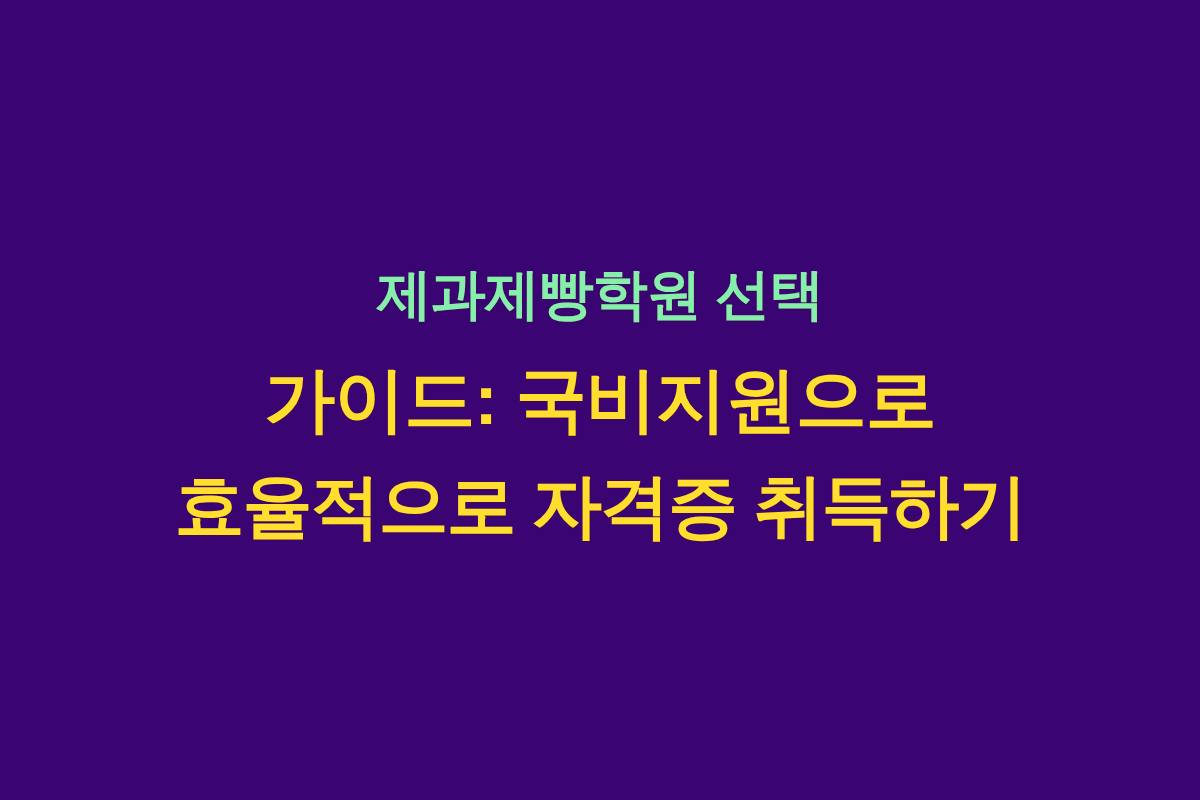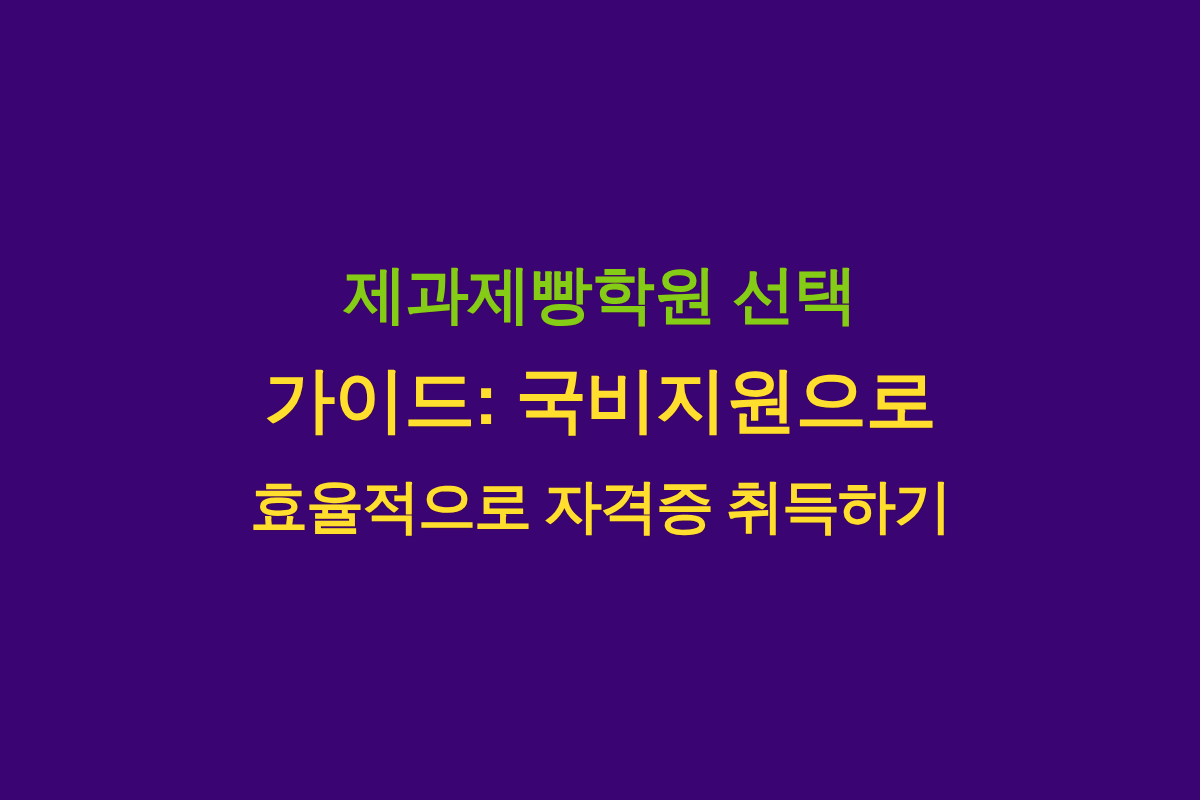--- a/index.html
+++ b/index.html
@@ -58,21 +58,21 @@
   .title-line.line-2 { font-size: 84px; }
   .title-line.line-3 { font-size: 84px; letter-spacing: -2px; }
 </style>
 </head>
 <body>
 
 <div id="title-card" style="background: rgb(58, 5, 115);">
 
   <div id="title-block">
 
-    <span class="title-line line-1" style="color: #84cc16; font-size: 63px;">제과제빵학원 선택</span>
+    <span class="title-line line-1" style="color: #86efac; font-size: 55px;">제과제빵학원 선택</span>
 
     <span class="title-line line-2" style="color: rgb(255, 222, 46); font-size: 71px;">가이드: 국비지원으로</span>
 
-    <span class="title-line line-3" style="color: rgb(255, 222, 46); font-size: 58px;">효율적으로 자격증 취득하기</span>
+    <span class="title-line line-3" style="color: rgb(255, 222, 46); font-size: 70px;">효율적으로 자격증 취득하기</span>
 
   </div>
 
 </div>
 
 </body></html>

